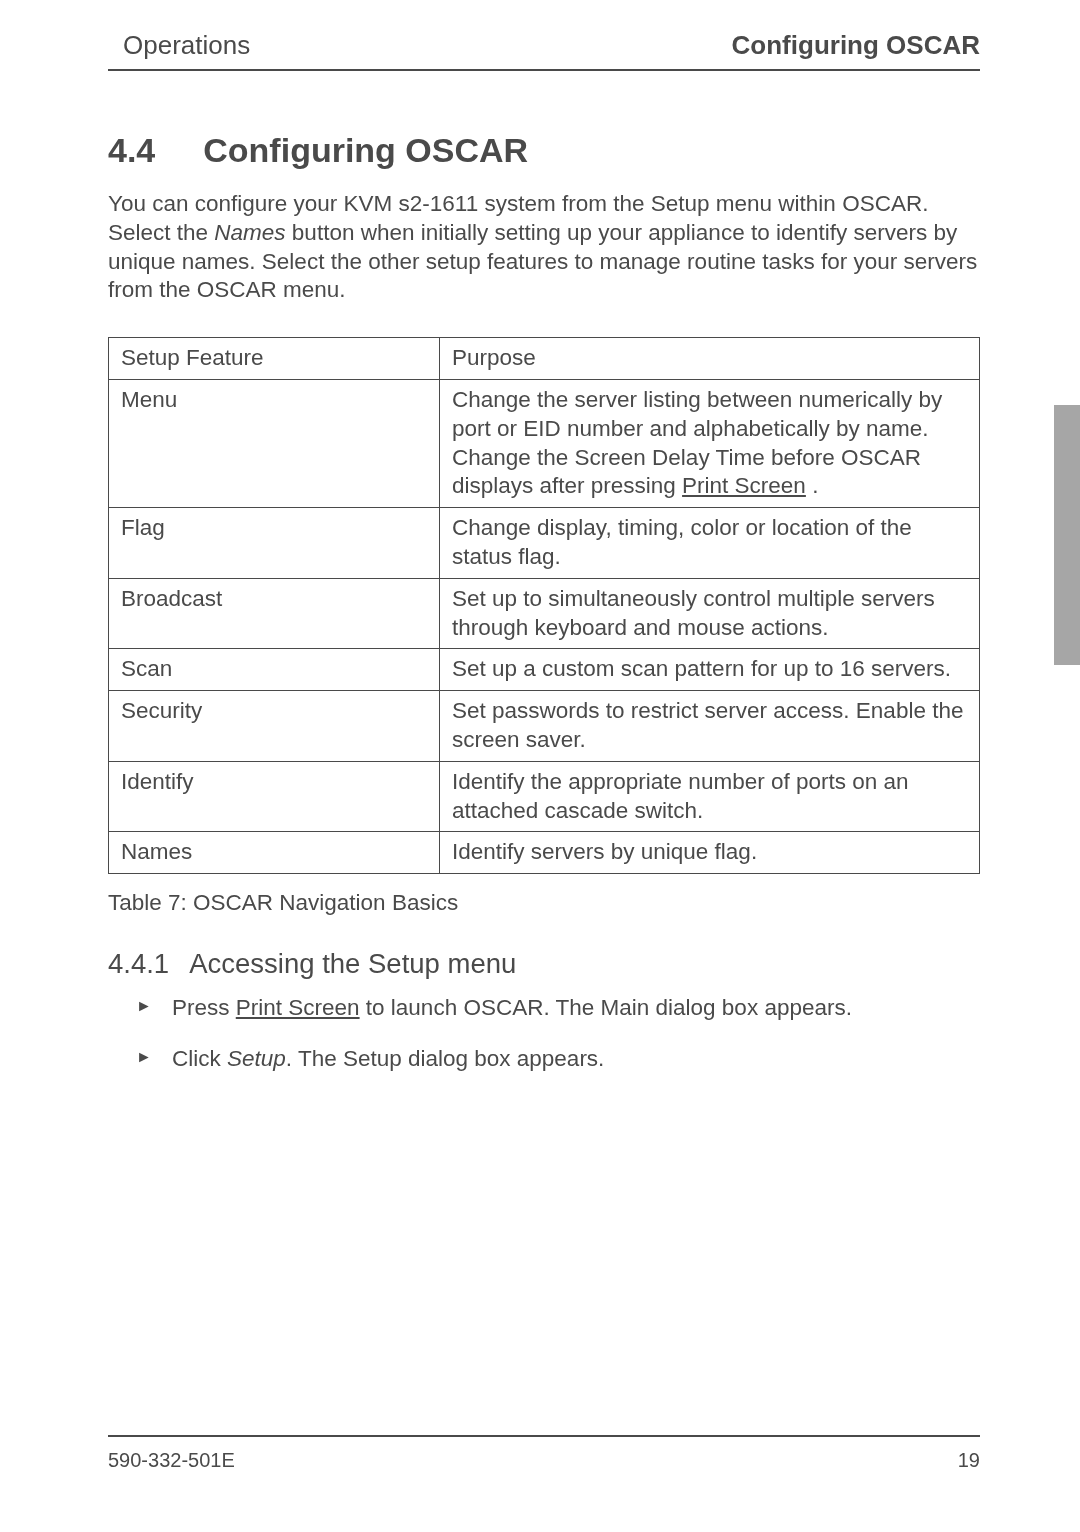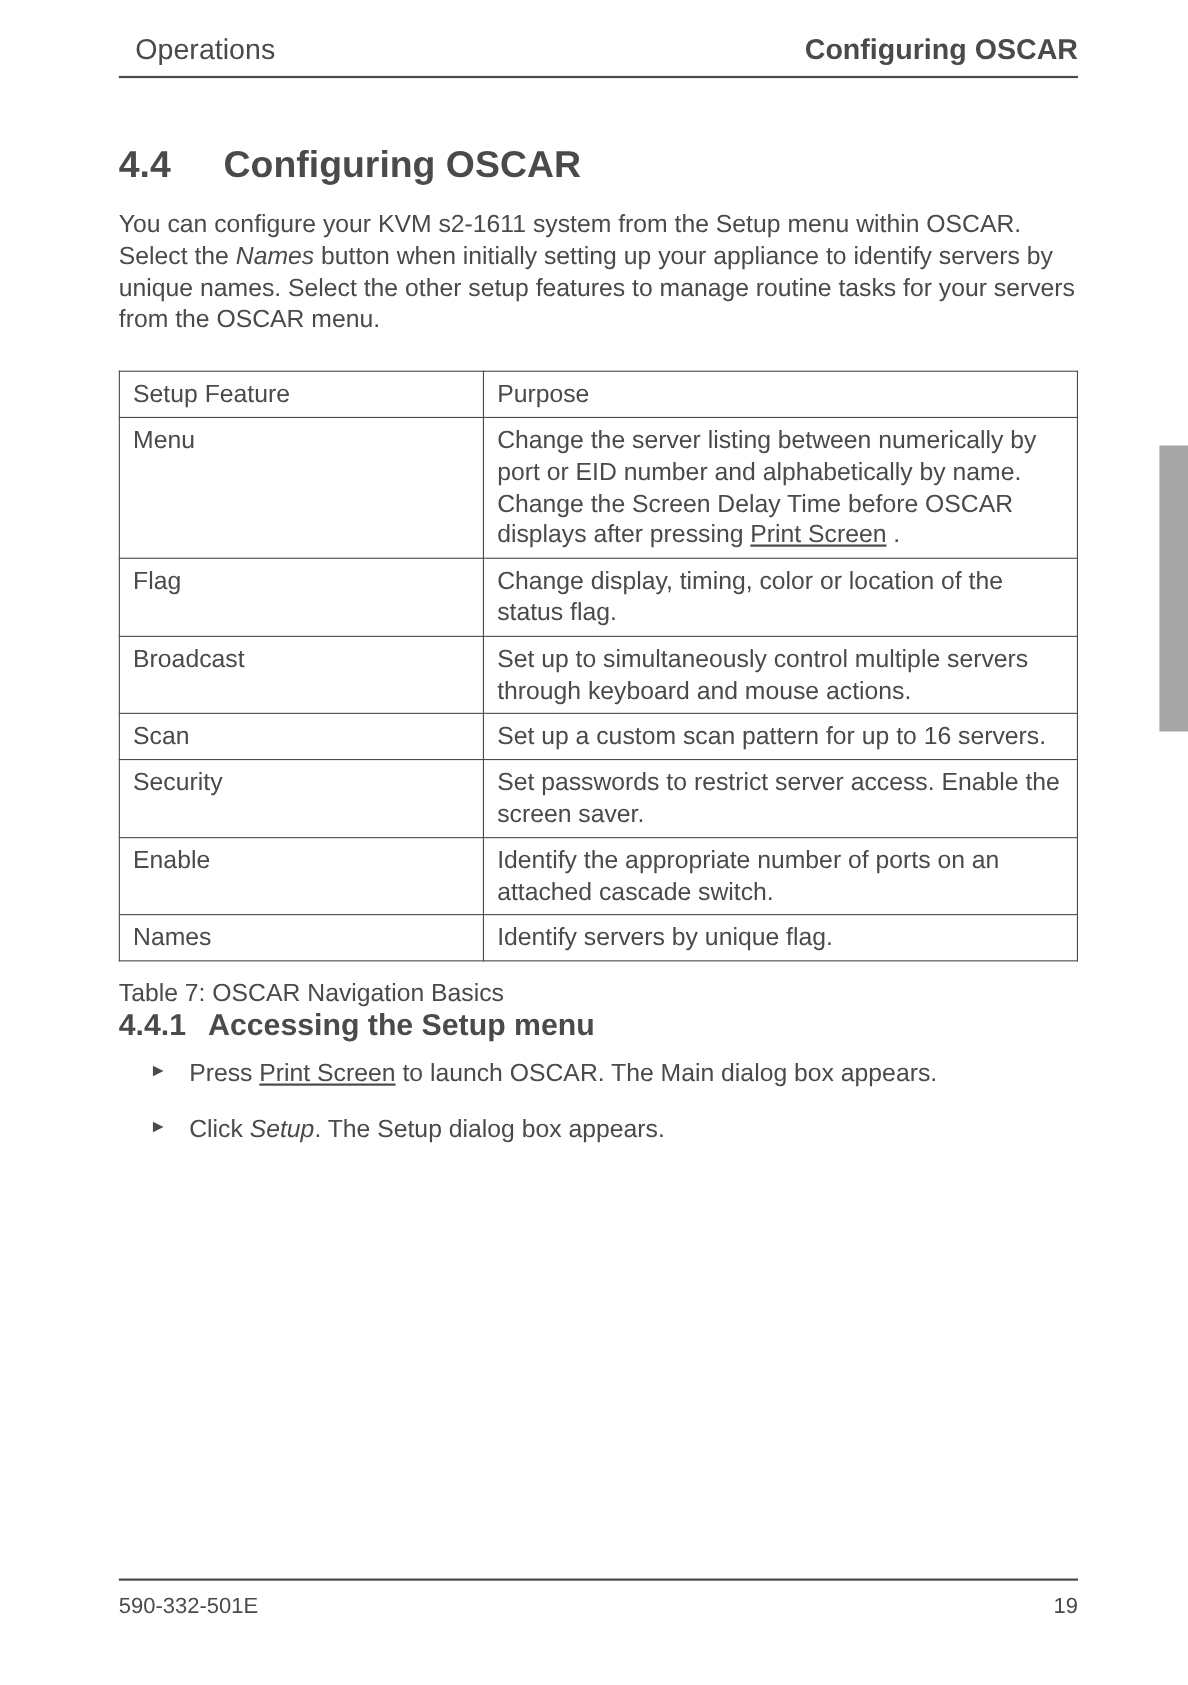--- a/index.html
+++ b/index.html
@@ -68,24 +68,25 @@
       font-weight: normal;
     }
     table th:first-child {
       width: 38%;
     }
     .underline {
       text-decoration: underline;
     }
     .caption {
       font-size: 22.5px;
+      margin-bottom: 32px;
     }
     .subsection-title {
       font-size: 27.5px;
-      font-weight: bold;
+      font-weight: normal;
       margin-bottom: 14px;
     }
     .subsection-num {
       margin-right: 20px;
     }
     .steps {
       list-style: none;
       padding-left: 28px;
     }
     .steps li {
@@ -167,21 +168,21 @@
       </tr>
       <tr>
         <td>Scan</td>
         <td>Set up a custom scan pattern for up to 16 servers.</td>
       </tr>
       <tr>
         <td>Security</td>
         <td>Set passwords to restrict server access. Enable the screen saver.</td>
       </tr>
       <tr>
-        <td>Enable</td>
+        <td>Identify</td>
         <td>Identify the appropriate number of ports on an attached cascade switch.</td>
       </tr>
       <tr>
         <td>Names</td>
         <td>Identify servers by unique flag.</td>
       </tr>
     </tbody>
   </table>
 
   <p class="caption">Table 7: OSCAR Navigation Basics</p>

